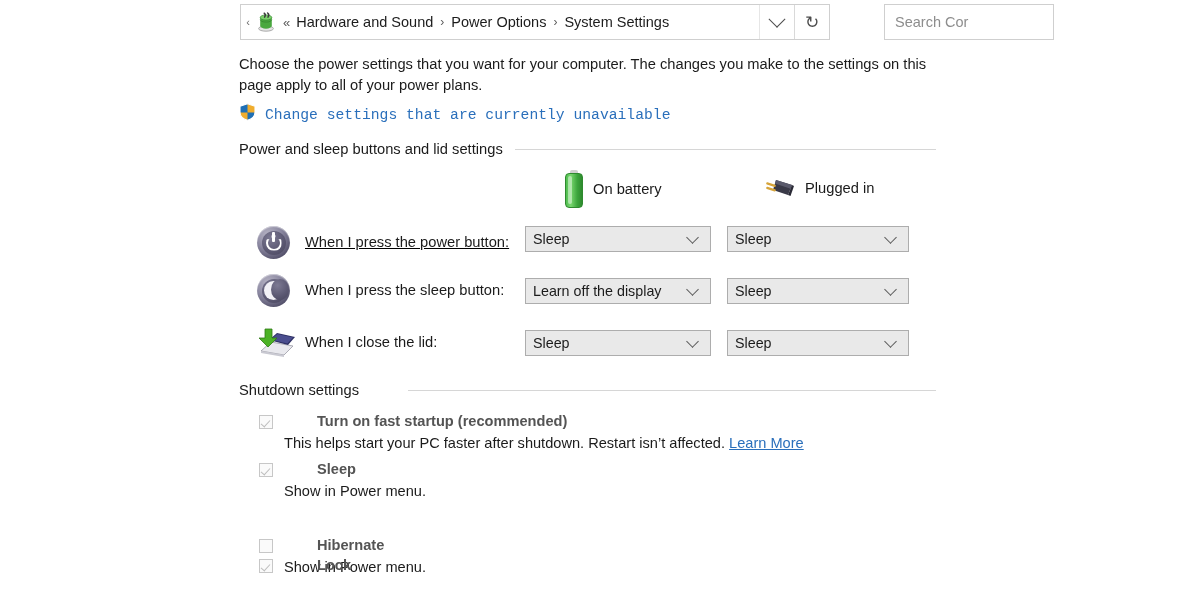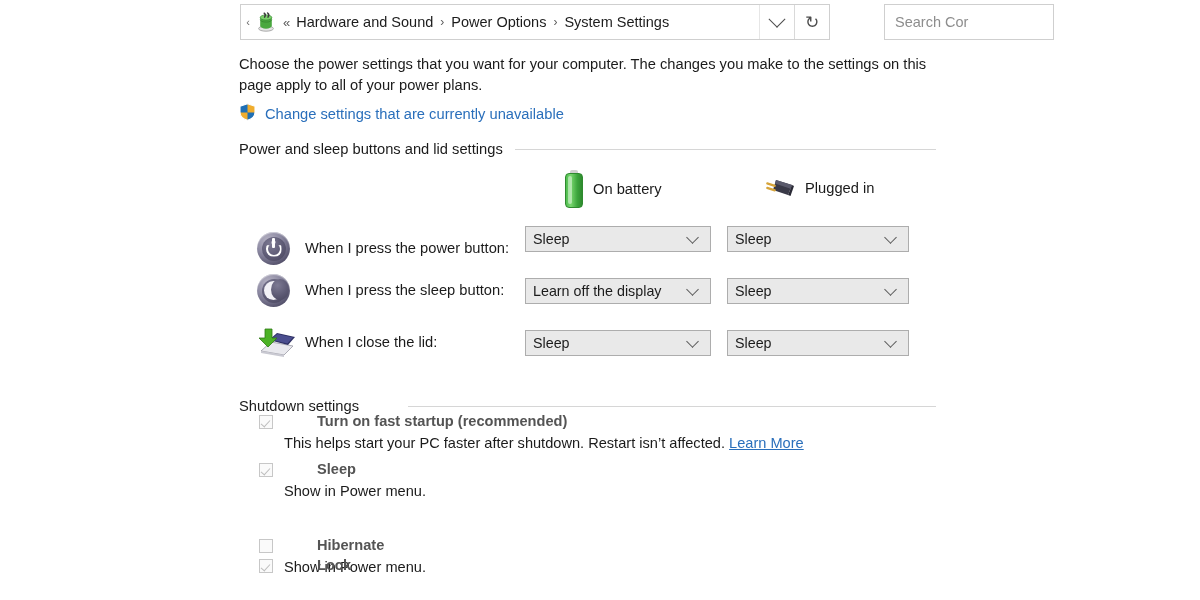--- a/index.html
+++ b/index.html
@@ -131,20 +131,21 @@
     color: #1b1b1b;
     line-height: 21px;
   }
 
   .uac-row {
     position: absolute;
     left: 239px;
     top: 103px;
     display: flex;
     align-items: center;
+    font-family: Liberation Mono, monospace;
   }
   .uac-link {
     font-size: 14.7px;
     color: #2a6fbb;
     margin-left: 9px;
   }
 
   
   .section-head {
     position: absolute;
@@ -157,21 +158,21 @@
     color: #1b1b1b;
     white-space: nowrap;
   }
   .section-head .rule {
     flex: 1 1 auto;
     height: 1px;
     background: #d6d6d6;
     margin-left: 12px;
   }
   #sec-power { left: 239px; top: 141px; }
-  #sec-shutdown { left: 239px; top: 398px; gap: 37px; }
+  #sec-shutdown { left: 239px; top: 382px; gap: 37px; }
 
   
   .col-head {
     position: absolute;
     display: flex;
     align-items: center;
   }
   .col-head .label {
     font-size: 14.7px;
     color: #1b1b1b;
@@ -225,21 +226,21 @@
   }
 
   
   .setting-row {
     position: absolute;
     left: 255px;
     display: flex;
     align-items: center;
     height: 40px;
   }
-  #row-power  { top: 228px; }
+  #row-power  { top: 222px; text-decoration: underline; }
   #row-sleep  { top: 270px; }
   #row-lid    { top: 322px; }
 
   .row-icon {
     width: 42px;
     height: 40px;
     flex: 0 0 auto;
     position: relative;
   }
   .row-label {

